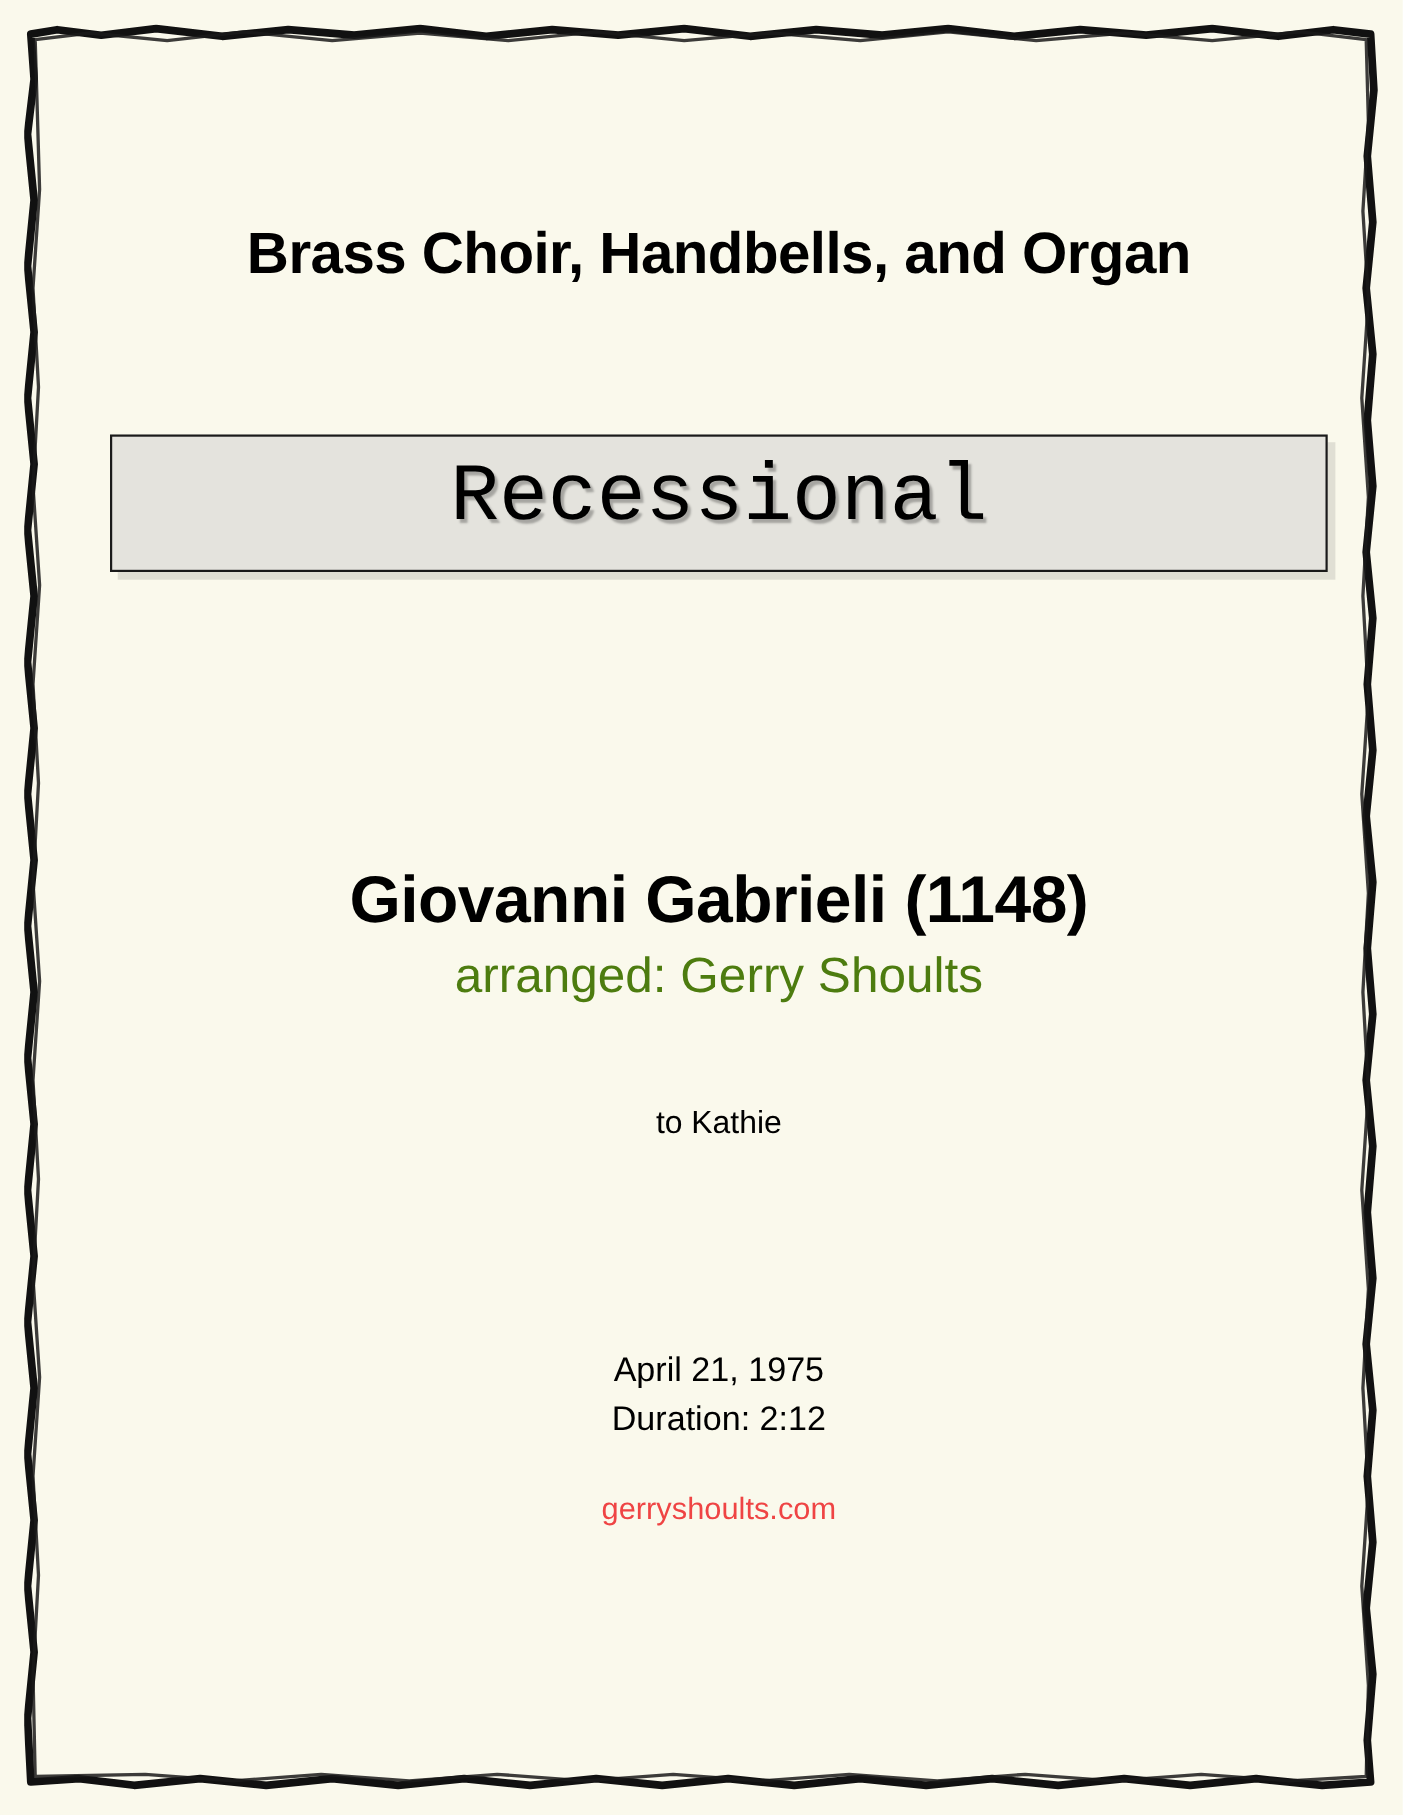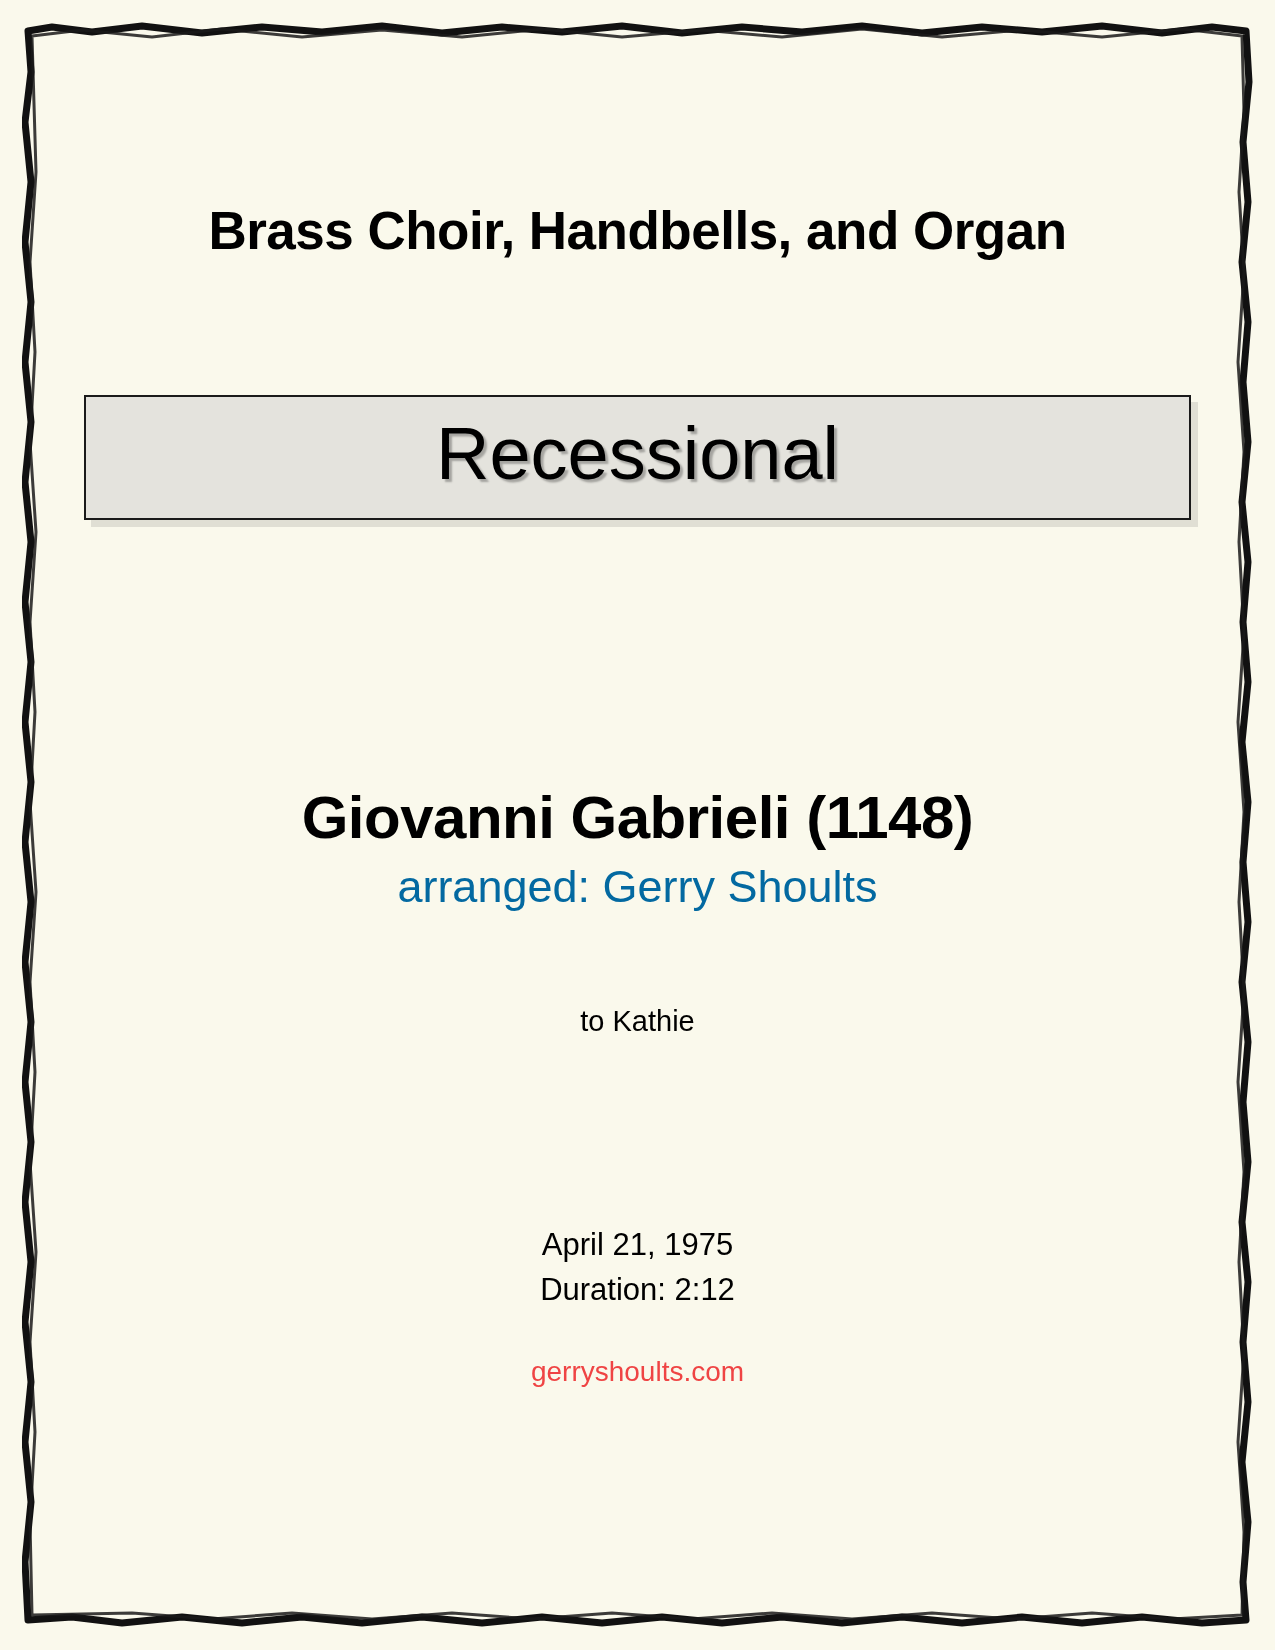--- a/index.html
+++ b/index.html
@@ -30,40 +30,41 @@
     width: 1231px;
     height: 1606px;
     box-sizing: border-box;
   }
   .rough-border svg {
     display: block;
   }
 
   .content {
     position: absolute;
-    left: 50px;
+    left: 66px;
     top: 50px;
     width: 1175px;
     height: 1550px;
     box-sizing: border-box;
     text-align: center;
   }
 
   .instrumentation {
     margin-top: 152px;
     font-size: 53px;
     font-weight: bold;
     letter-spacing: -0.5px;
     color: #000000;
     line-height: 1.1;
   }
 
   .title-box-wrap {
     margin-top: 135px;
     padding: 0 34px;
+    font-family: Liberation Mono, monospace;
   }
   .title-box {
     position: relative;
     border: 2px solid #1a1a1a;
     background: #e4e3dd;
     box-shadow: 7px 7px 0 rgba(0,0,0,0.10);
     padding: 14px 0 22px 0;
   }
   .title-text {
     font-size: 74px;
@@ -80,21 +81,21 @@
     font-weight: bold;
     color: #000000;
     line-height: 1.1;
     letter-spacing: -0.5px;
   }
 
   .arranger {
     margin-top: 10px;
     font-size: 45px;
     font-weight: normal;
-    color: #0369a1;
+    color: #4d7c0f;
     line-height: 1.15;
   }
 
   .dedication {
     margin-top: 92px;
     font-size: 29px;
     color: #000000;
   }
 
   .date-block {

